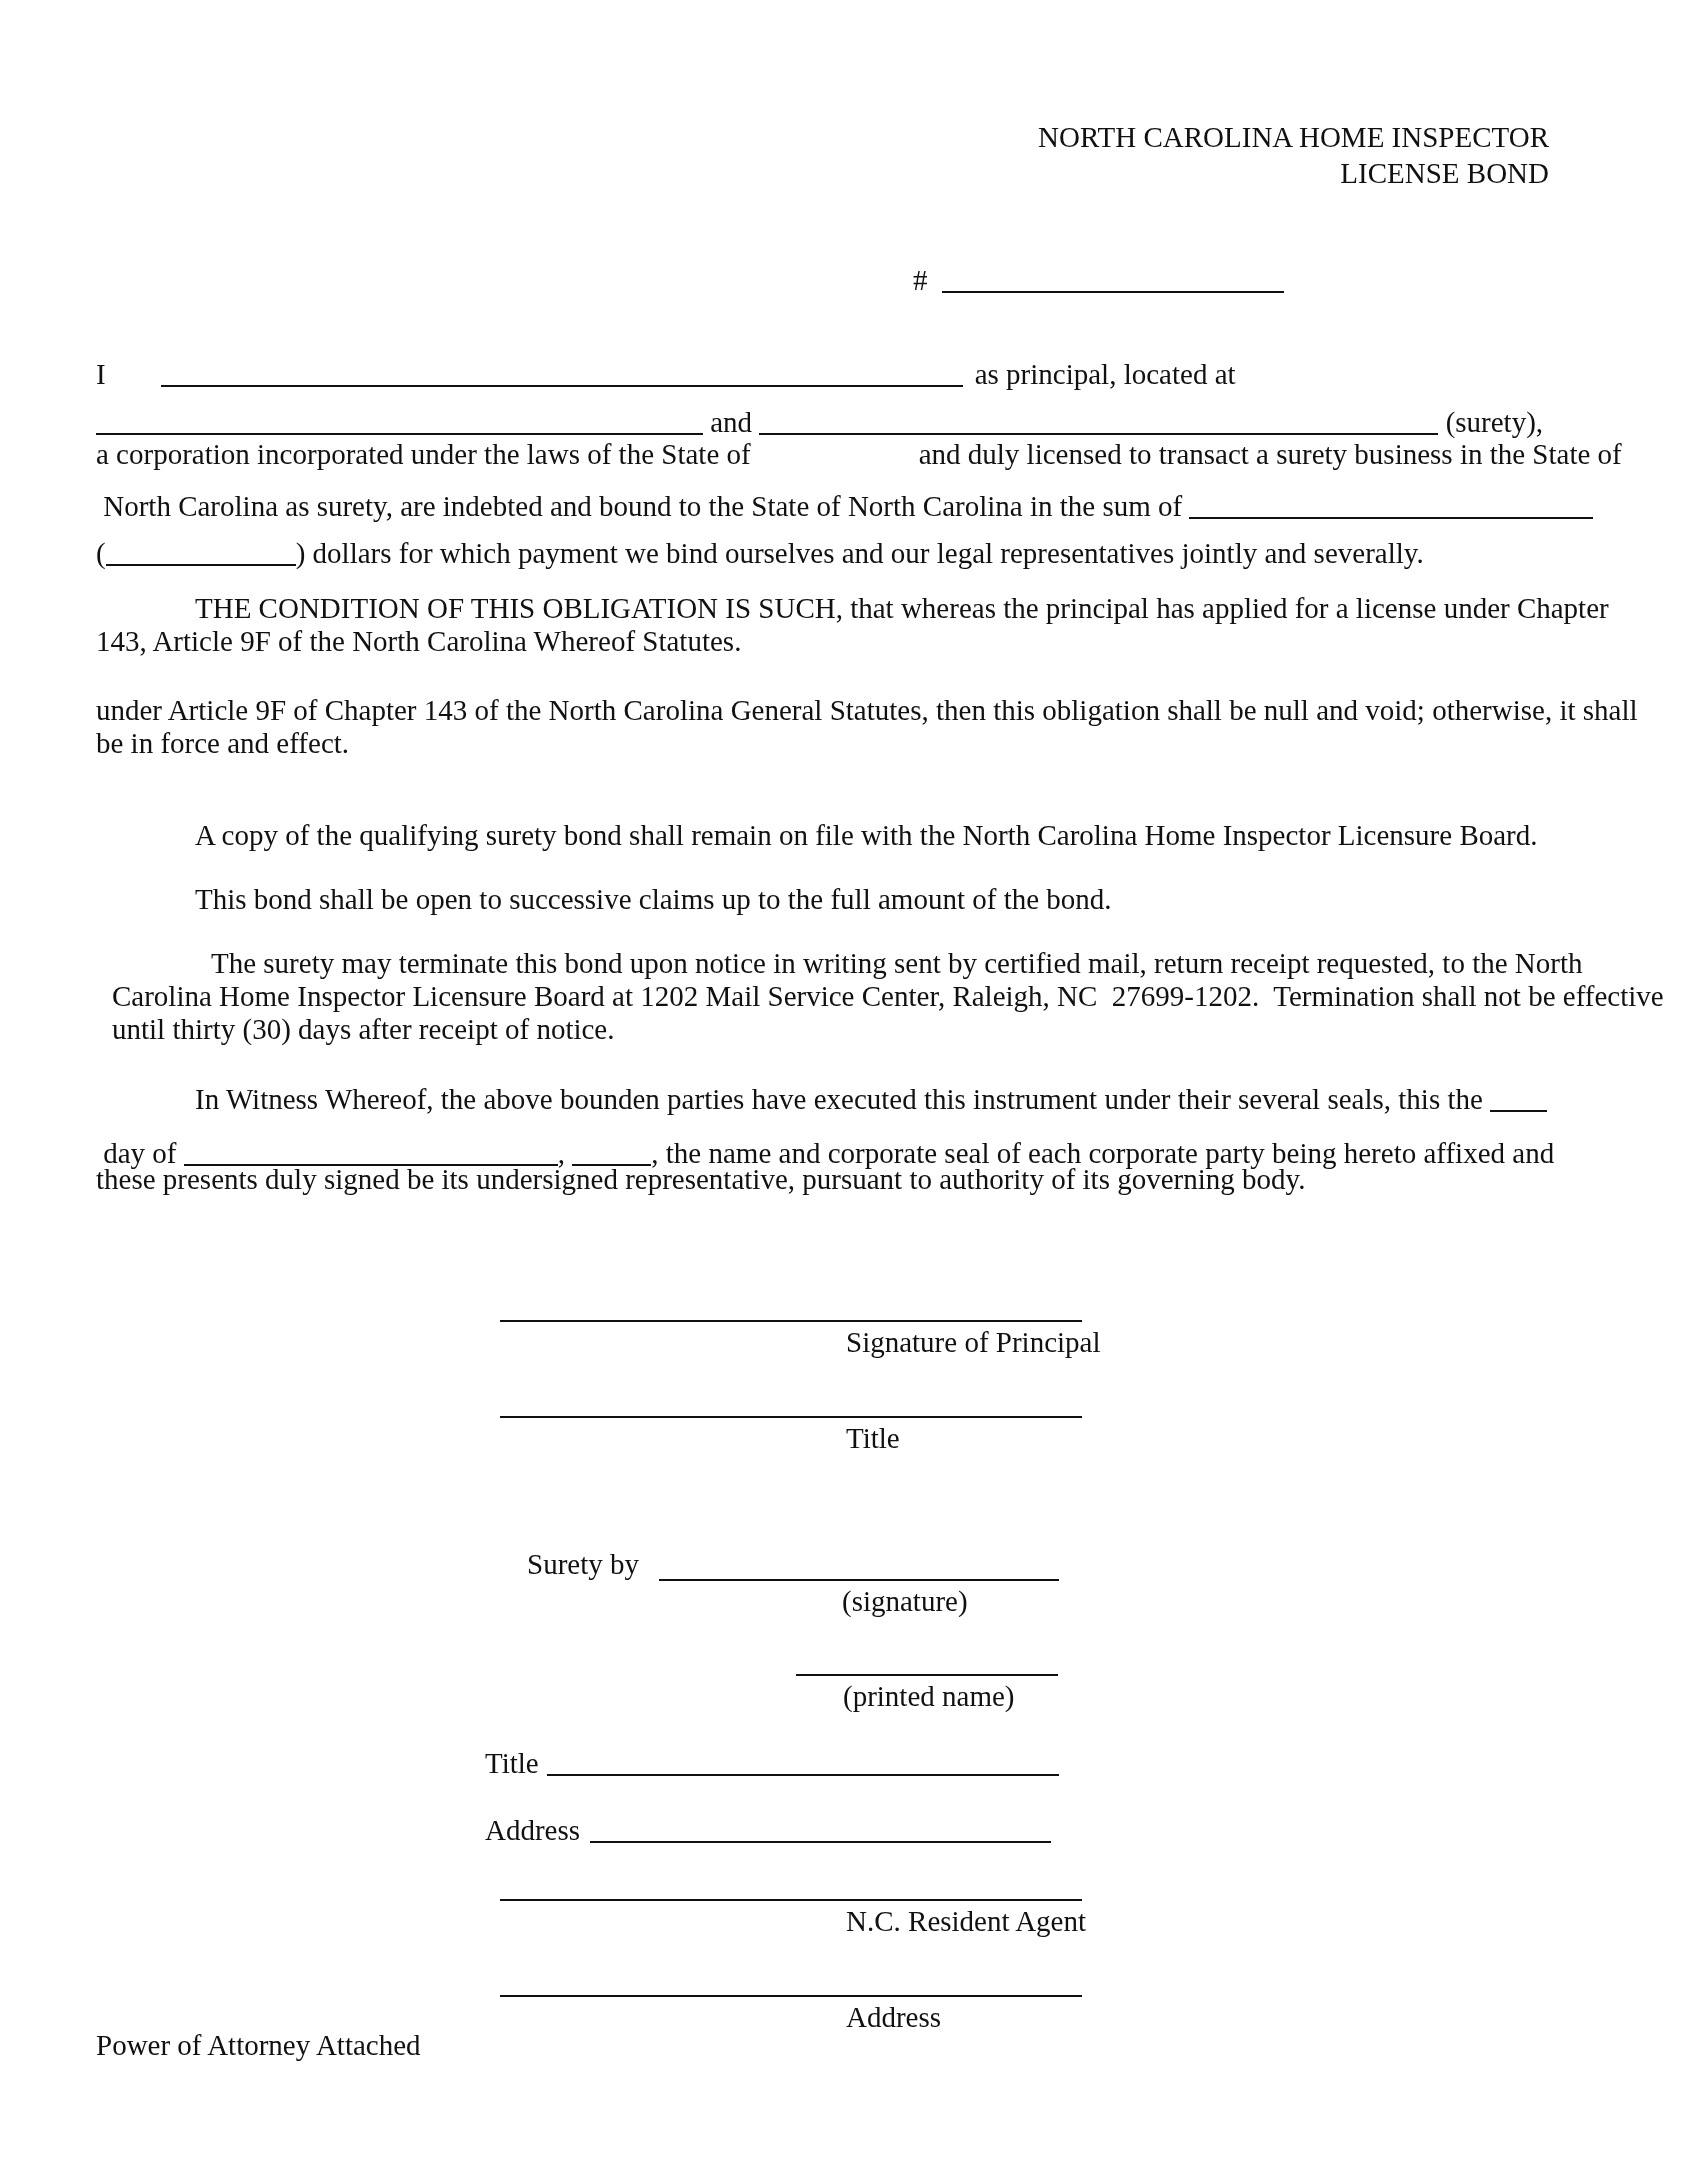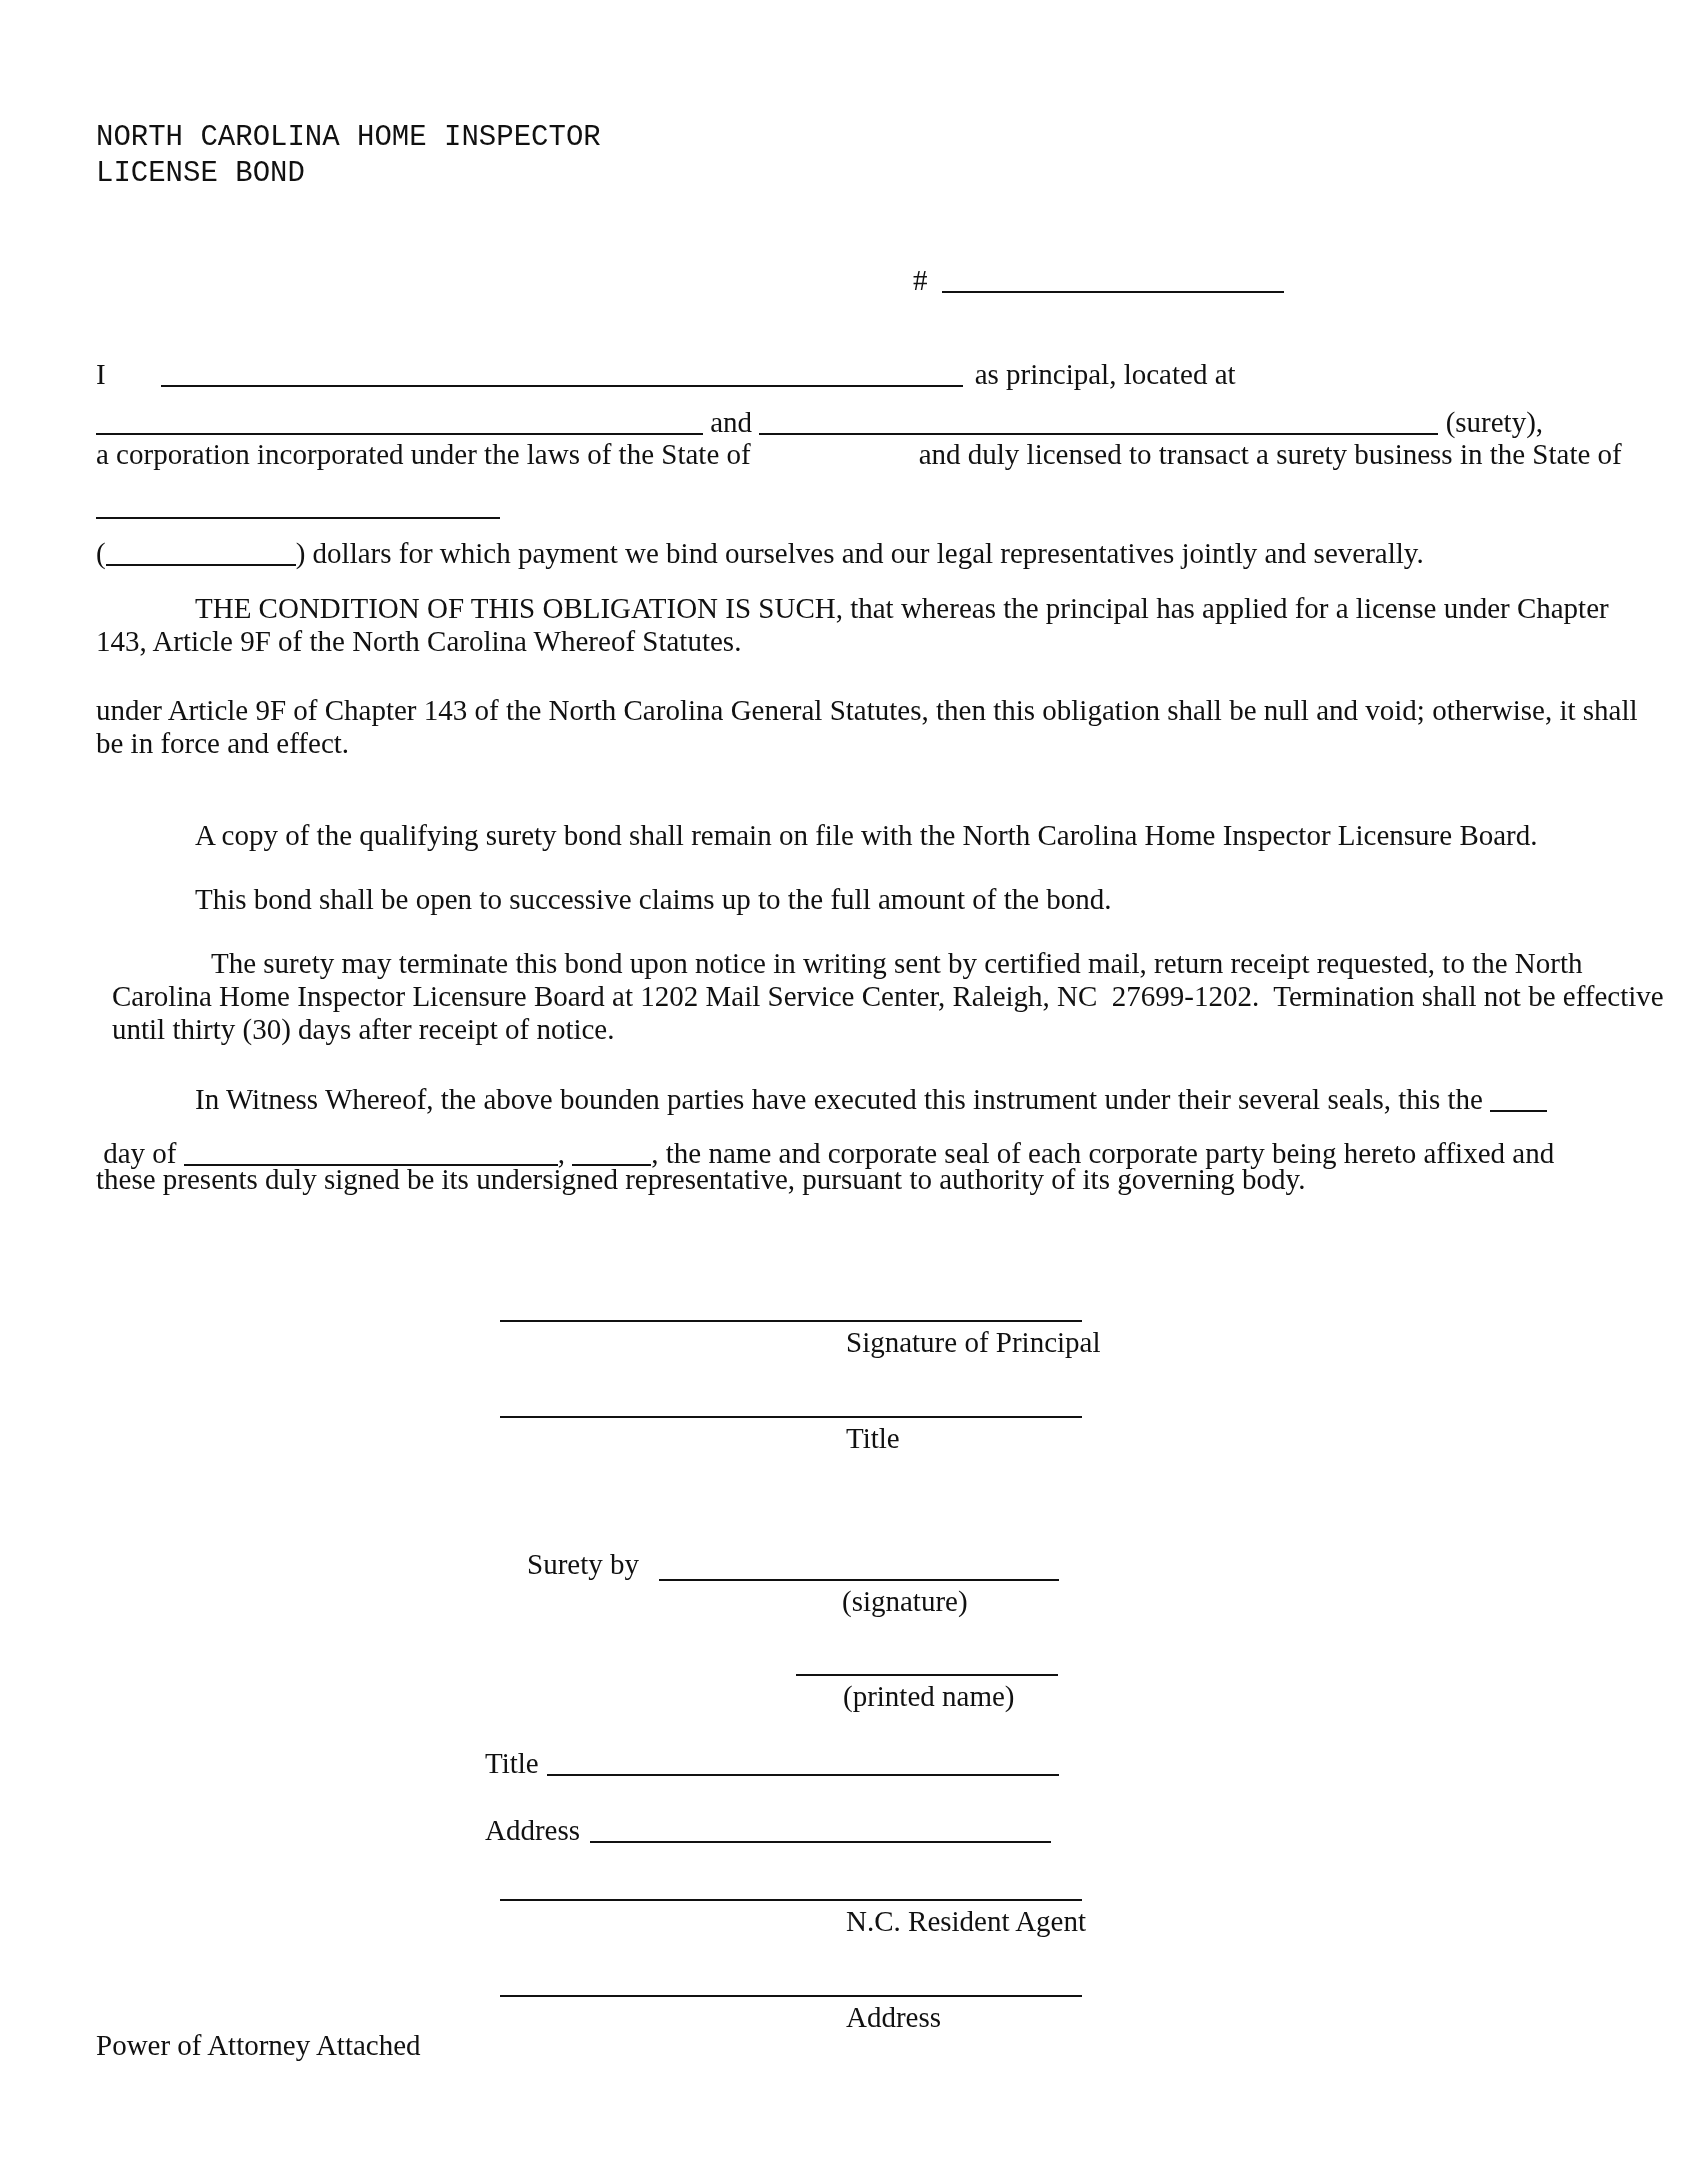--- a/index.html
+++ b/index.html
@@ -6,21 +6,21 @@
   #page{
     position:relative;
     width:1683px;height:2178px;
     background:#ffffff;
     font-family:"Liberation Serif","DejaVu Serif",serif;
     font-size:29px;
     color:#111111;
     overflow:hidden;
   }
   .abs{position:absolute;}
-  .ctr{left:96px;width:1453px;text-align:left;font-family:Liberation Mono, monospace;}
+  .ctr{left:96px;width:1453px;text-align:right;}
   .line{line-height:33px;white-space:pre;}
   .para{left:96px;width:1544px;}
   .para .line{display:block;}
   .ind{padding-left:99px;}
   .segline{white-space:pre;line-height:33px;}
   .bl{display:inline-block;height:1em;border-bottom:2px solid #111111;position:relative;top:3px;}
   .gap{display:inline-block;}
   .rule{position:absolute;height:0;border-bottom:2px solid #111111;}
   .lbl{position:absolute;line-height:33px;white-space:pre;}
 </style>
@@ -30,21 +30,21 @@
 <div id="page">
 
   <div class="abs ctr line" style="top:121px;">NORTH CAROLINA HOME INSPECTOR</div>
   <div class="abs ctr line" style="top:157px;">LICENSE BOND</div>
 
   <div class="abs segline" style="left:913px;top:259px;"><span>#  </span><span class="bl" style="width: 342px;"></span></div>
 
   <div class="abs segline" style="left:96px;top:353px;"><span>I</span><span class="gap" style="width: 55px;"></span><span class="bl" style="width: 802px;"></span><span class="gap" style="width: 12px;"></span><span>as principal, located at</span></div>
   <div class="abs segline" style="left:96px;top:401px;"><span class="bl" style="width: 607px;"></span><span> and </span><span class="bl" style="width: 679px;"></span><span> (surety),</span></div>
   <div class="abs segline" style="left:96px;top:438px;text-align:center;"><span>a corporation incorporated under the laws of the State of</span><span class="gap" style="width: 168px;"></span><span>and duly licensed to transact a surety business in the State of</span></div>
-  <div class="abs segline" style="left:96px;top:485px;"><span class="bl" style="width: 404px;"></span></div>
+  <div class="abs segline" style="left:96px;top:485px;"><span> North Carolina as surety, are indebted and bound to the State of North Carolina in the sum of </span><span class="bl" style="width: 404px;"></span></div>
   <div class="abs segline" style="left:96px;top:532px;"><span>(</span><span class="bl" style="width: 190px;"></span><span>) dollars for which payment we bind ourselves and our legal representatives jointly and severally.</span></div>
 
   <div class="abs para" style="top:592px;">
     <div class="line ind">THE CONDITION OF THIS OBLIGATION IS SUCH, that whereas the principal has applied for a license under Chapter</div>
     <div class="line">143, Article 9F of the North Carolina Whereof Statutes.</div>
   </div>
 
   <div class="abs para" style="top:694px;">
     <div class="line">under Article 9F of Chapter 143 of the North Carolina General Statutes, then this obligation shall be null and void; otherwise, it shall</div>
     <div class="line">be in force and effect.</div>

